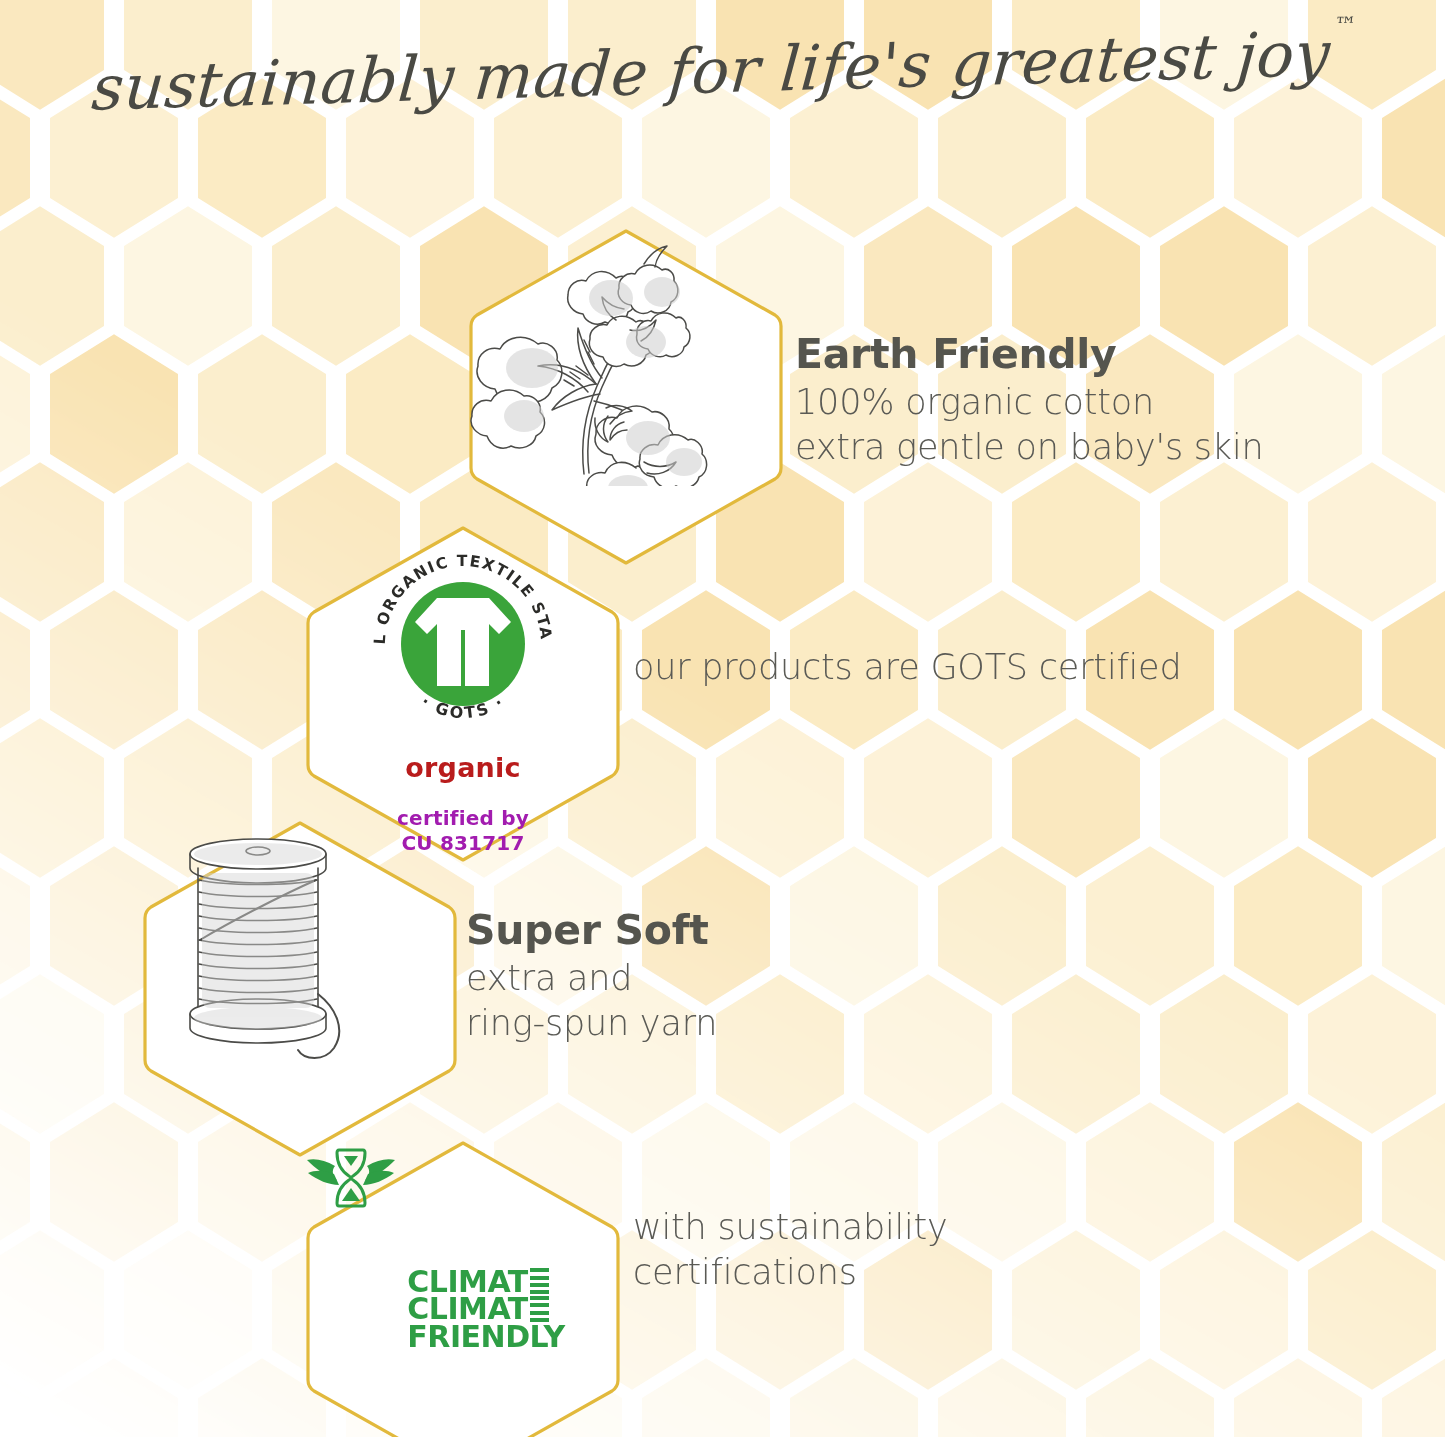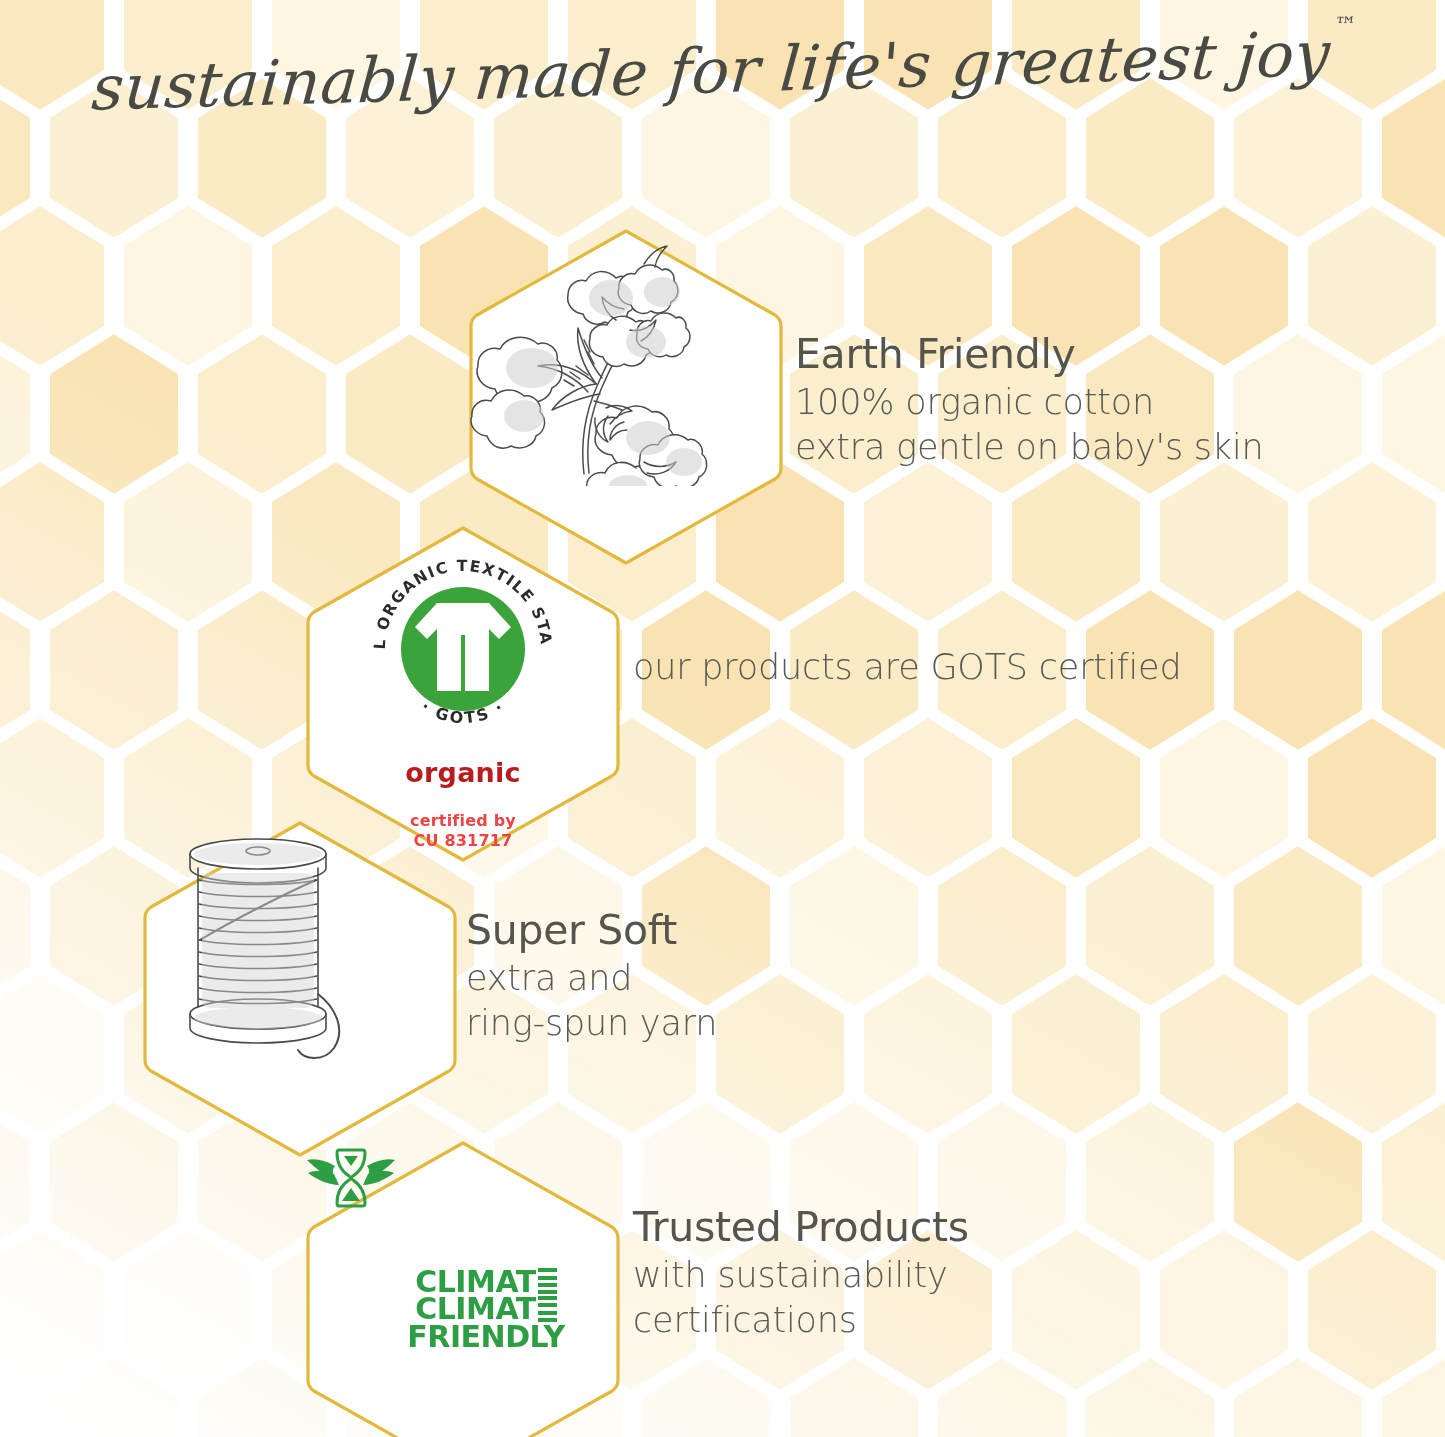--- a/index.html
+++ b/index.html
@@ -58,21 +58,21 @@
     flex-direction:column;
   }
 
   
   .textblock{
     position:absolute;z-index:6;
     color:#565650;
   }
   .tb-title{
     font-family:"DejaVu Sans", sans-serif;
-    font-weight:normal;
+    font-weight:bold;
     font-size:41px;
     line-height:1.12;
     color:#55554e;
     letter-spacing:-0.3px;
     margin:0 0 2px 0;
     white-space:nowrap;
   }
   .tb-line{
     font-family:"DejaVu Sans", sans-serif;
     font-weight:300;
@@ -86,28 +86,28 @@
   
   .gots{position:relative;width:240px;text-align:center;}
   .gots-mark{position:relative;width:200px;height:200px;margin:0 auto;}
   .gots-organic{
     font-family:"DejaVu Sans", sans-serif;
     font-weight:bold;font-size:27px;color:#b91c1c;
     margin-top:8px;letter-spacing:0.2px;
   }
   .gots-cert{
     font-family:"DejaVu Sans", sans-serif;
-    font-weight:bold;font-size:16px;color:#ef4444;
+    font-weight:bold;font-size:20px;color:#a21caf;
     line-height:1.25;margin-top:23px;letter-spacing:0.2px;
   }
 
   
   .cpf{display:flex;align-items:center;gap:16px;}
   .cpf-words{
-    display:flex;flex-direction:column;align-items:center;
+    display:flex;flex-direction:column;align-items:flex-start;
     line-height:0.92;
     margin-left:46px;
   }
   .cpf-row{
     display:flex;align-items:center;
     font-family:"DejaVu Sans", sans-serif;
     font-weight:bold;font-size:30px;
     color:#2e9e45;letter-spacing:-0.5px;
   }
   .cpf-row .bars{
@@ -533,18 +533,17 @@
     <div class="tb-line">our products are GOTS certified</div>
   </div>
 
   <div class="textblock" style="left:466px;top:908px;">
     <div class="tb-title">Super Soft</div>
     <div class="tb-line">extra and</div>
     <div class="tb-line">ring-spun yarn</div>
   </div>
 
   <div class="textblock" style="left:633px;top:1205px;">
-    <div class="tb-title">Trusted Products</div>
     <div class="tb-line">with sustainability</div>
     <div class="tb-line">certifications</div>
   </div>
 
 </div>
 
 </body></html>

